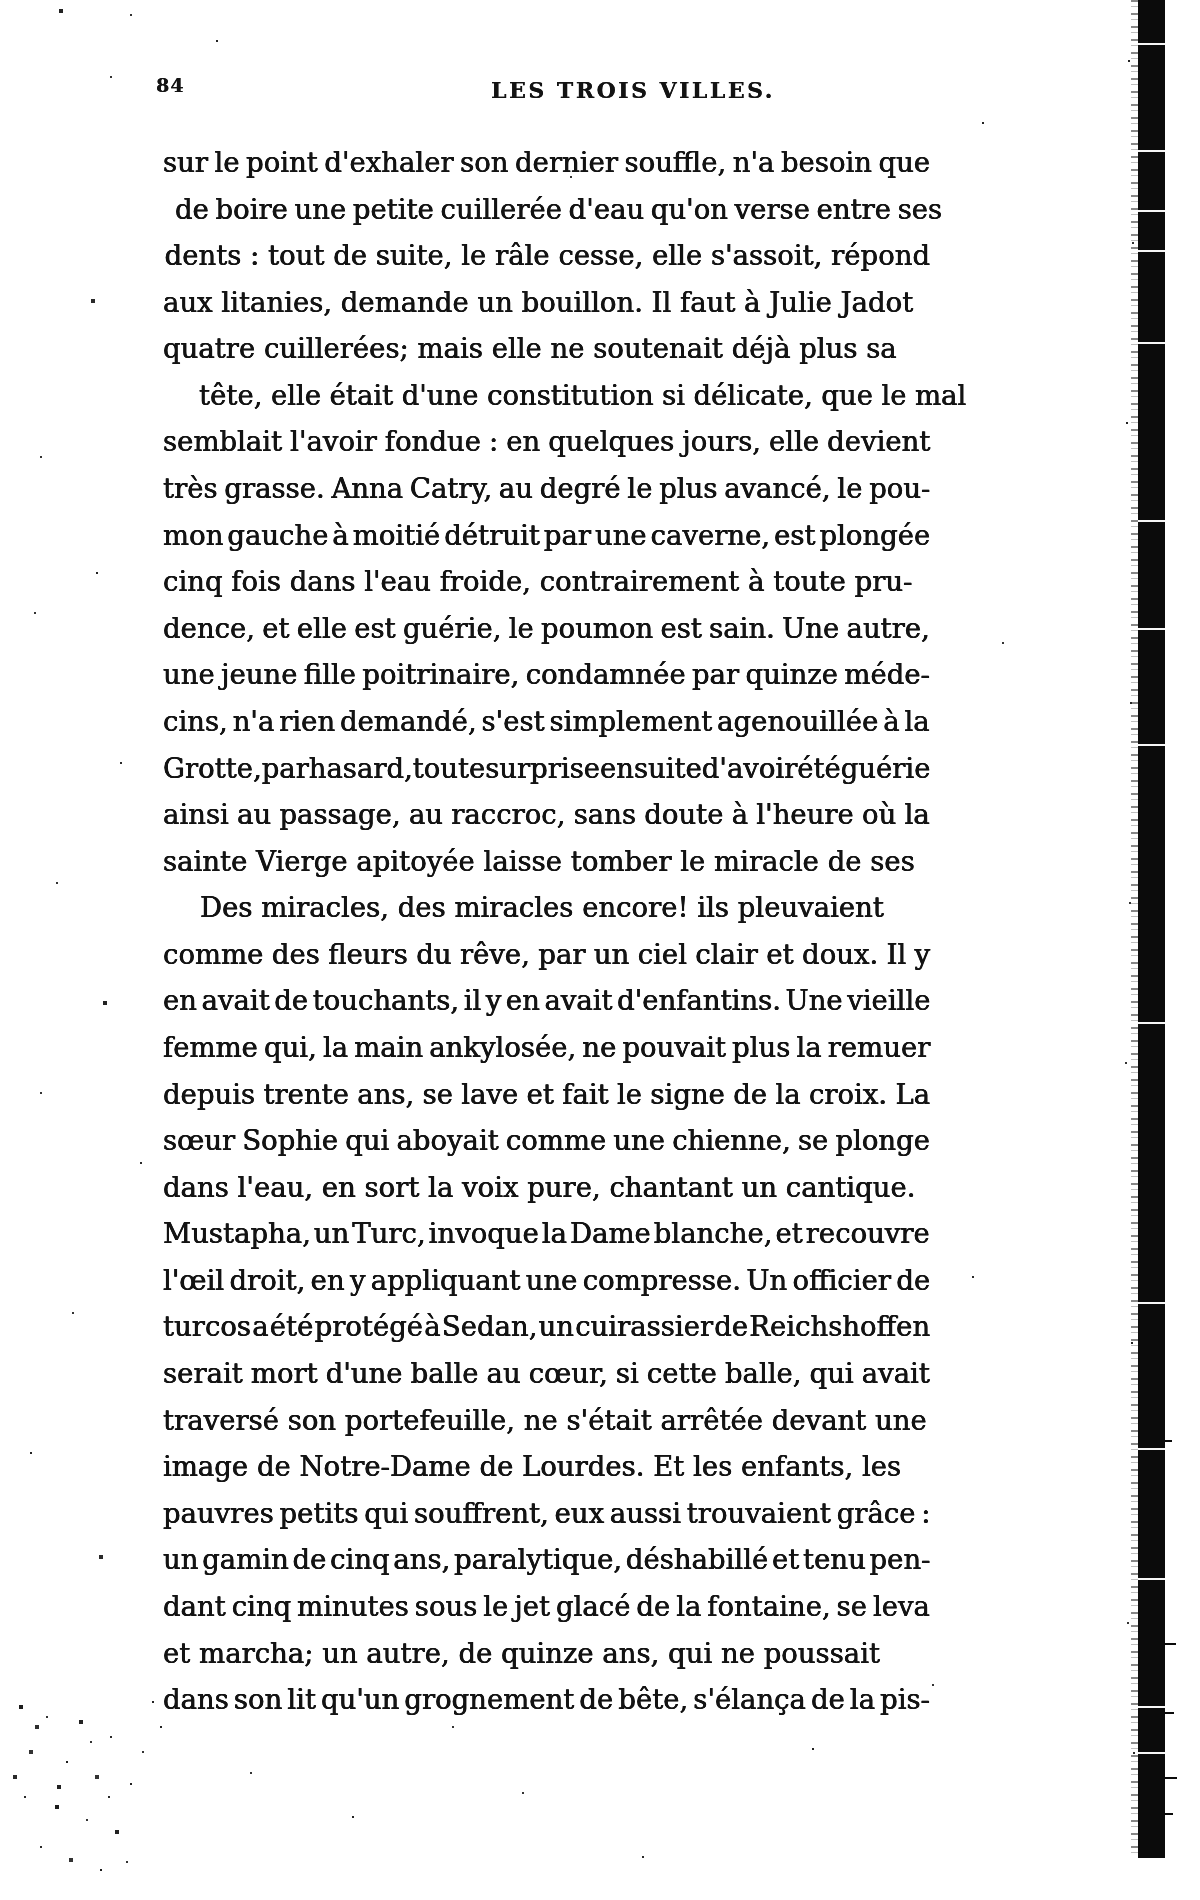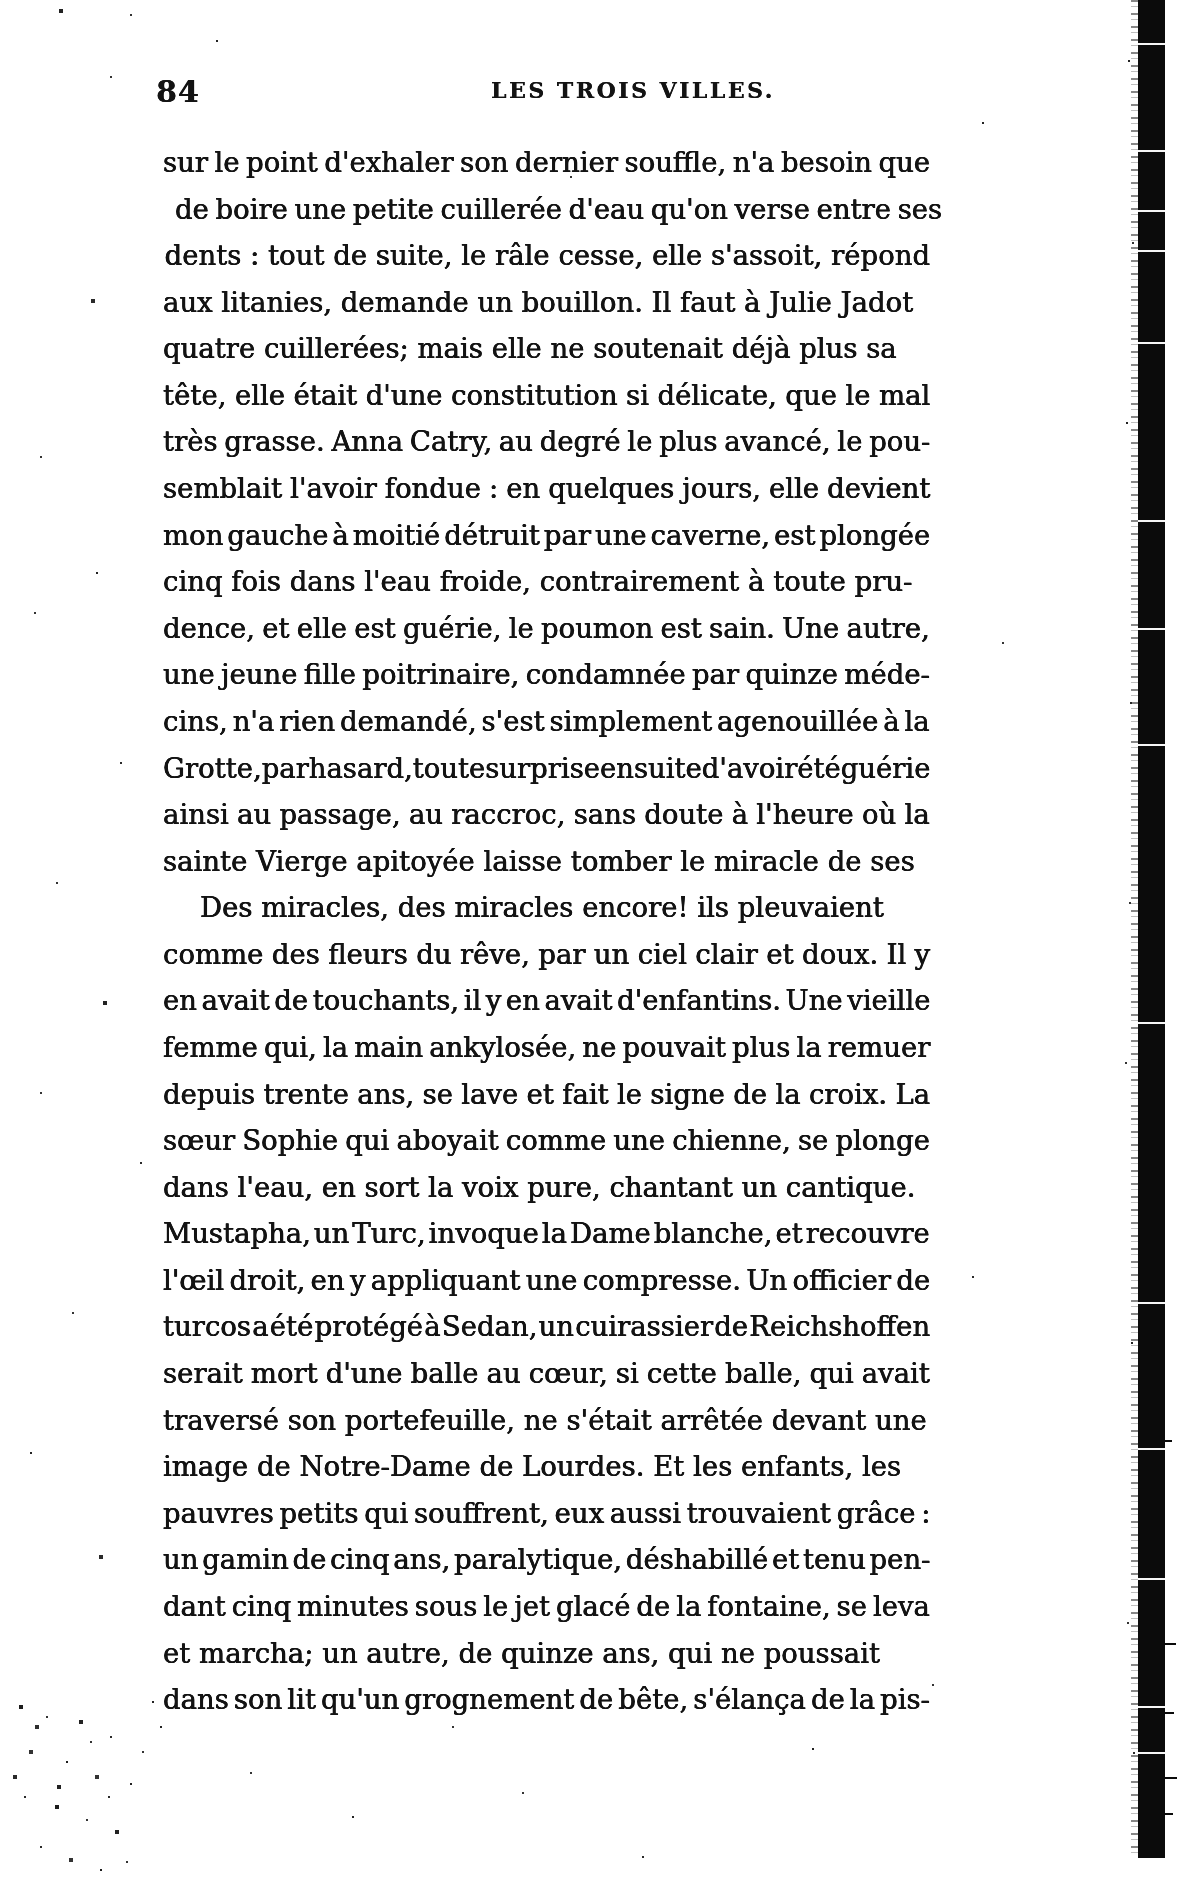--- a/index.html
+++ b/index.html
@@ -6,21 +6,21 @@
   .page{
     position:relative;
     width:1200px;height:1900px;
     background:#ffffff;
     overflow:hidden;
     font-family:"DejaVu Serif", serif;
     color:#131313;
   }
   .page-number{
     position:absolute;left:156px;top:74px;
-    font-size:30px;font-weight:700;letter-spacing:1px;
+    font-size:19px;font-weight:700;letter-spacing:1px;
     text-shadow:0.3px 0 currentColor;
   }
   .running-title{
     position:absolute;left:491px;top:77px;
     font-size:22px;font-weight:700;letter-spacing:2.5px;
     text-shadow:0.3px 0 currentColor;
     white-space:nowrap;
   }
   .textblock{
     position:absolute;left:163px;top:139px;width:767px;
@@ -102,23 +102,23 @@
   <div class="page-number">84</div>
 
   <div class="running-title">LES TROIS VILLES.</div>
 
   <div class="textblock" id="textblock">
       <div class="line" style="word-spacing: -2.22222px;">sur le point d'exhaler son dernier souffle, n'a besoin que</div>
       <div class="line" style="word-spacing: -2.11111px; margin-left: 12px;">de boire une petite cuillerée d'eau qu'on verse entre ses</div>
       <div class="line" style="word-spacing: 0px; text-align: right;">dents : tout de suite, le râle cesse, elle s'assoit, répond</div>
       <div class="line" style="word-spacing: 0px;">aux litanies, demande un bouillon. Il faut à Julie Jadot</div>
       <div class="line" style="word-spacing: 0px;">quatre cuillerées; mais elle ne soutenait déjà plus sa</div>
-      <div class="line" style="word-spacing: -0.222222px;">tête, elle était d'une constitution si délicate, que le mal</div>
+      <div class="line" style="word-spacing: -0.222222px; margin-left: 36px;">tête, elle était d'une constitution si délicate, que le mal</div>
+      <div class="line" style="word-spacing: -0.75px;">semblait l'avoir fondue : en quelques jours, elle devient</div>
       <div class="line" style="word-spacing: -2px;">très grasse. Anna Catry, au degré le plus avancé, le pou-</div>
-      <div class="line" style="word-spacing: -0.75px;">semblait l'avoir fondue : en quelques jours, elle devient</div>
       <div class="line" style="word-spacing: -4.77778px;">mon gauche à moitié détruit par une caverne, est plongée</div>
       <div class="line" style="word-spacing: 0px;">cinq fois dans l'eau froide, contrairement à toute pru-</div>
       <div class="line" style="word-spacing: -1.5px;">dence, et elle est guérie, le poumon est sain. Une autre,</div>
       <div class="line" style="word-spacing: -2.42857px;">une jeune fille poitrinaire, condamnée par quinze méde-</div>
       <div class="line" style="word-spacing: -3.875px;">cins, n'a rien demandé, s'est simplement agenouillée à la</div>
       <div class="line" style="word-spacing: -8.875px;">Grotte, par hasard, toute surprise ensuite d'avoir été guérie</div>
       <div class="line" style="word-spacing: -0.5px;">ainsi au passage, au raccroc, sans doute à l'heure où la</div>
       <div class="line" style="word-spacing: 0px;">sainte Vierge apitoyée laisse tomber le miracle de ses</div>
       <div class="line indent" style="word-spacing: 0px;">Des miracles, des miracles encore! ils pleuvaient</div>
       <div class="line" style="word-spacing: -0.333333px;">comme des fleurs du rêve, par un ciel clair et doux. Il y</div>

